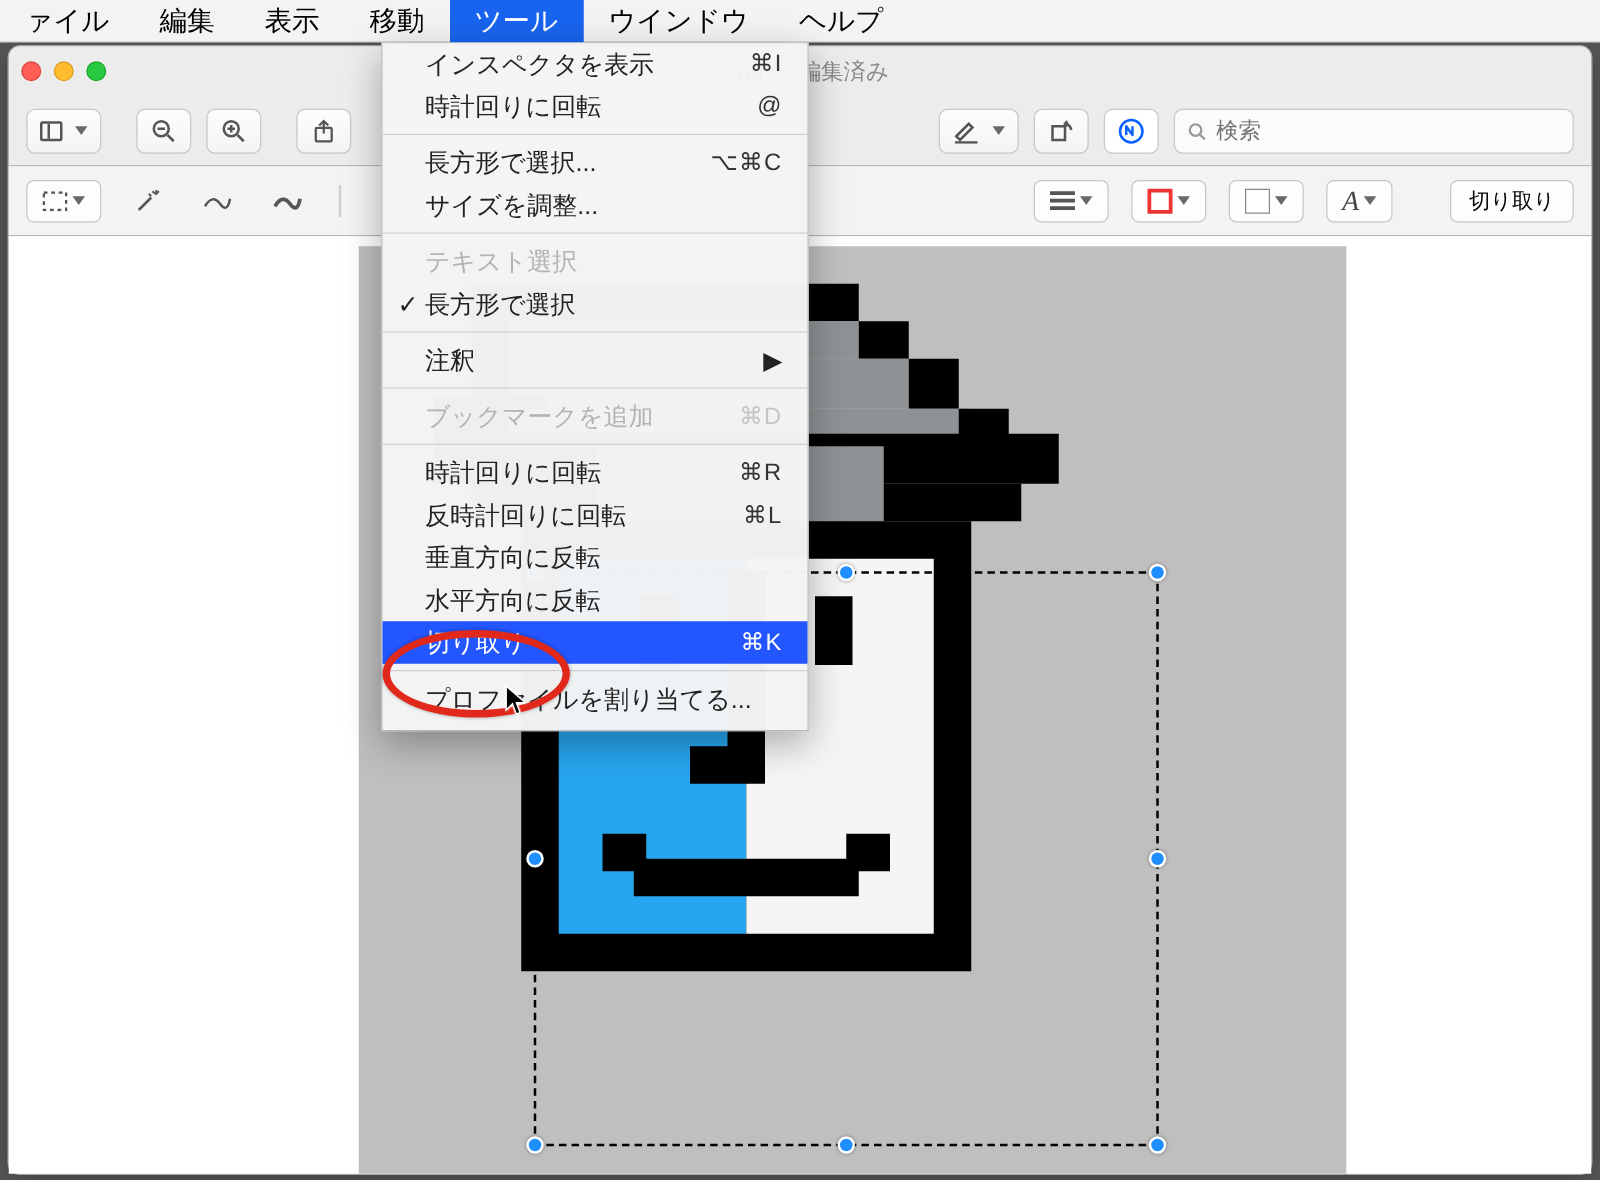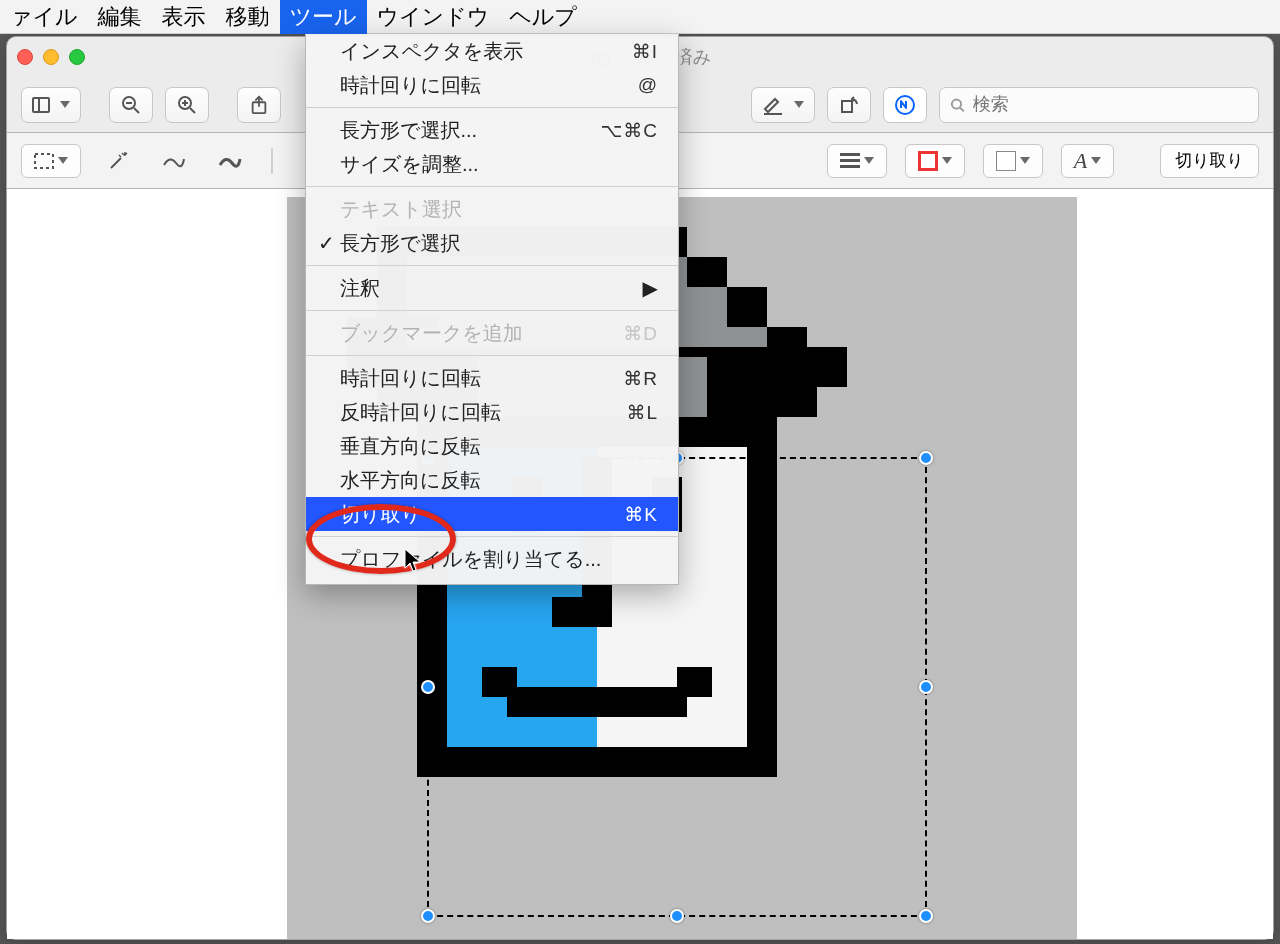--- a/index.html
+++ b/index.html
@@ -12,21 +12,21 @@
 
   
   .menubar {
     position: absolute; left: 0; top: 0; height: 34px; width: 100%;
     background: #f3f3f3; display: flex; align-items: center;
     padding-left: 0px;
     border-bottom: 1px solid rgba(0,0,0,.15);
     z-index: 5;
   }
   .menubar-item {
-    padding: 0 10px; height: 34px; line-height: 34px;
+    padding: 0 20px; height: 34px; line-height: 34px;
     font-size: 22px;
   }
   .menubar-item.active { background: #1964ee; color: #fff; }
 
   
   .window {
     position: absolute; left: 6px; top: 36px;
     width: 1268px; height: 904px;
     background: #ececec; border: 1px solid #a3a3a3; border-radius: 10px;
     box-shadow: 0 4px 20px rgba(0,0,0,.25);
@@ -109,21 +109,21 @@
     border: 2px dashed #000;
   }
   .handle {
     position: absolute; width: 14px; height: 14px; background: #1f8fff;
     border: 2px solid #fff; border-radius: 50%;
     box-shadow: 0 0 3px rgba(0,0,0,.4);
   }
 
   
   .dropdown {
-    position: absolute; left: 305px; top: 34px; width: 374px;
+    position: absolute; left: 305px; top: 34px; width: 342px;
     background: rgba(244,244,244,.98); border: 1px solid #b8b8b8;
     border-top: none;
     box-shadow: 0 10px 28px rgba(0,0,0,.3);
     z-index: 20;
     padding-bottom: 8px;
   }
   .mi {
     display: flex; align-items: center; justify-content: space-between;
     height: 34px; padding: 0 20px 0 34px; font-size: 20px; color: #222;
     position: relative;

